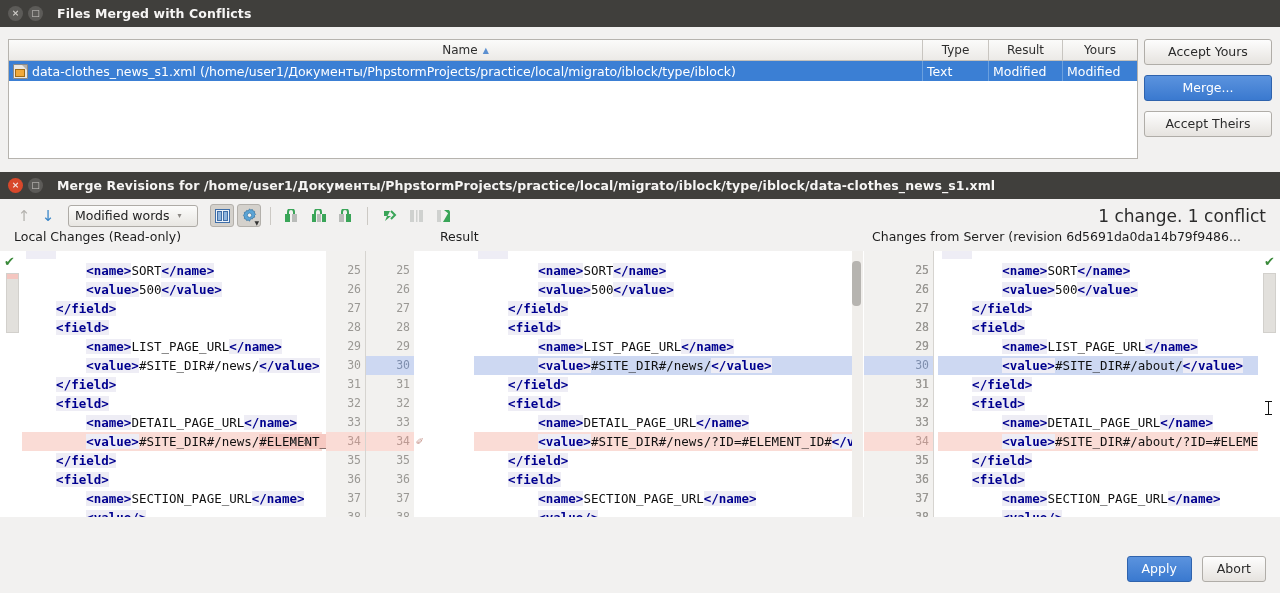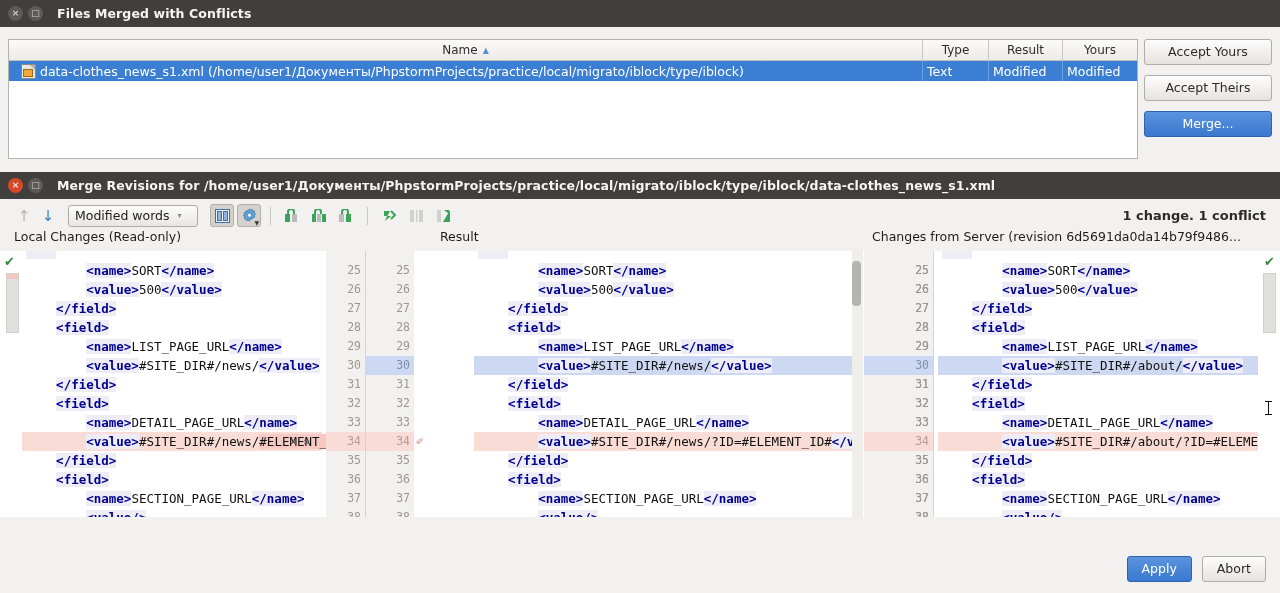--- a/index.html
+++ b/index.html
@@ -46,21 +46,21 @@
   .ft-h:last-child { border-right: none; }
   .ft-h.name  { flex: 1 1 auto; }
   .ft-h.type  { width: 66px; }
   .ft-h.yours { width: 74px; }
   .ft-h.theirs{ width: 74px; }
   .sort-arrow { font-size: 8px; margin-left: 5px; color: #5b8fd0; }
 
   .ft-row { display: flex; height: 20px; background: #3b7fd4; color:#fff; }
   .ft-c { display:flex; align-items:center; height:100%; font-size:12.5px; border-right: 1px solid #6ba0de; padding-left:4px; overflow:hidden; white-space:nowrap; }
   .ft-c:last-child { border-right:none; }
-  .ft-c.name  { flex: 1 1 auto; padding-left: 10px; }
+  .ft-c.name  { flex: 1 1 auto; padding-left: 2px; }
   .ft-c.type  { width: 66px; }
   .ft-c.yours { width: 74px; }
   .ft-c.theirs{ width: 74px; }
   .xml-icon {
     width: 15px; height: 15px; margin: 0 4px 0 2px; flex: 0 0 auto;
     background: #e9e7e3; border: 1px solid #8d8a85; border-radius: 1px;
     position: relative;
   }
   .xml-icon::before {
     content:""; position:absolute; left:1px; bottom:1px; width:8px; height:6px;
@@ -110,21 +110,21 @@
   .tbtn {
     width:24px; height:23px; border-radius:3px;
     display:flex; align-items:center; justify-content:center;
     position:relative;
   }
   .tbtn.active { background:#d4d1cc; border:1px solid #b3b0ab; }
   .sep { width:1px; height:18px; background:#ccc9c4; margin:0 6px; }
   .ic { display:block; }
 
   .status-right {
-    margin-left:auto; margin-right:14px; font-size:13px; color:#2b2b2b;font-weight:bold;
+    margin-left:auto; margin-right:14px; font-size:17px; color:#2b2b2b;
   }
 
   .pane-titles { height:20px; position:relative; font-size:12.5px; color:#1d1d1d; }
   .pt-left { position:absolute; left:14px; top:0; }
   .pt-mid  { position:absolute; left:440px; top:0; }
   .pt-right{ position:absolute; left:872px; top:0; }
 
   
   .editors { position:absolute; left:0; top:79px; width:1280px; height:266px; display:flex; }
   .epane { position:relative; background:#ffffff; height:266px; overflow:hidden; }
@@ -225,22 +225,22 @@
             <span>data-clothes_news_s1.xml (/home/user1/Документы/PhpstormProjects/practice/local/migrato/iblock/type/iblock)</span>
           </div>
           <div class="ft-c type">Text</div>
           <div class="ft-c yours">Modified</div>
           <div class="ft-c theirs">Modified</div>
         </div>
       </div>
 
       <div class="side-btns">
         <button class="btn">Accept Yours</button>
+        <button class="btn primary">Merge...</button>
         <button class="btn">Accept Theirs</button>
-        <button class="btn primary">Merge...</button>
       </div>
 
     </div>
   </div>
 
   <div class="win2">
     <div class="titlebar2">
       <span class="tb-btn tb-close">×</span>
       <span class="tb-btn">□</span>
       <span class="tb-title">Merge Revisions for /home/user1/Документы/PhpstormProjects/practice/local/migrato/iblock/type/iblock/data-clothes_news_s1.xml</span>

